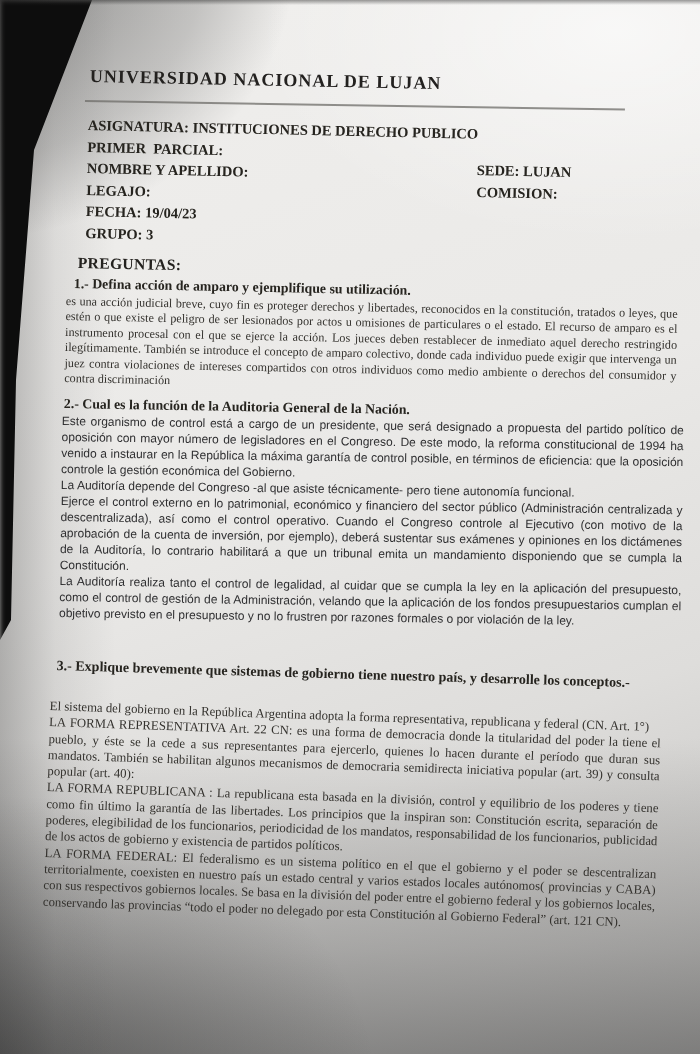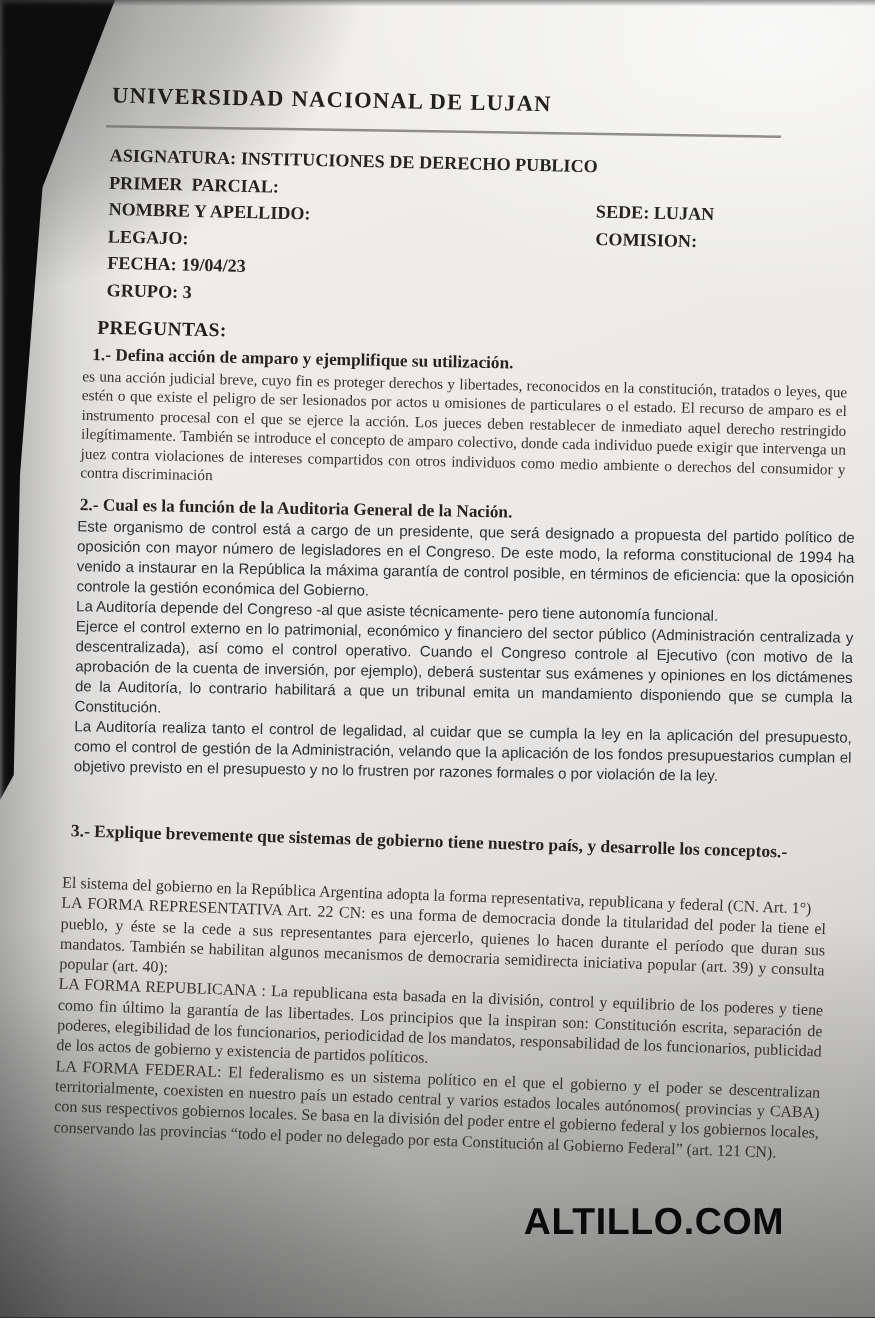--- a/index.html
+++ b/index.html
@@ -102,14 +102,13 @@
     <div class="blk qh q3h">3.- Explique brevemente que sistemas de gobierno tiene nuestro país, y desarrolle los conceptos.-</div>
     <div class="blk q3a">
       <p>El sistema del gobierno en la República Argentina  adopta la forma representativa, republicana y federal (CN. Art. 1°)</p>
       <p>LA FORMA REPRESENTATIVA Art. 22 CN: es una forma de democracia donde la titularidad del poder la tiene el pueblo, y éste se la cede a sus representantes para ejercerlo, quienes lo hacen durante el período que duran sus mandatos. También se habilitan algunos mecanismos de democraria semidirecta iniciativa popular (art. 39) y consulta popular (art. 40):</p>
       <p>LA FORMA REPUBLICANA : La republicana esta basada en la división, control y equilibrio de los poderes y tiene como fin último la garantía de las libertades. Los principios que la inspiran son: Constitución escrita, separación de poderes, elegibilidad de los funcionarios, periodicidad de los mandatos, responsabilidad de los funcionarios, publicidad de los actos de gobierno y existencia de partidos políticos.</p>
       <p>LA FORMA FEDERAL: El federalismo es un sistema político en el que el gobierno y el poder se descentralizan territorialmente, coexisten en nuestro país un estado central  y varios estados locales autónomos( provincias y CABA)  con sus respectivos gobiernos locales.  Se basa  en la división del poder entre el gobierno federal y los gobiernos locales, conservando las provincias “todo el poder no delegado por esta Constitución al Gobierno Federal” (art. 121 CN).</p>
     </div>
 
   </div>
 
-  <div class="blk watermark">ALTILLO.COM</div>
 </div>
 
 </body></html>

